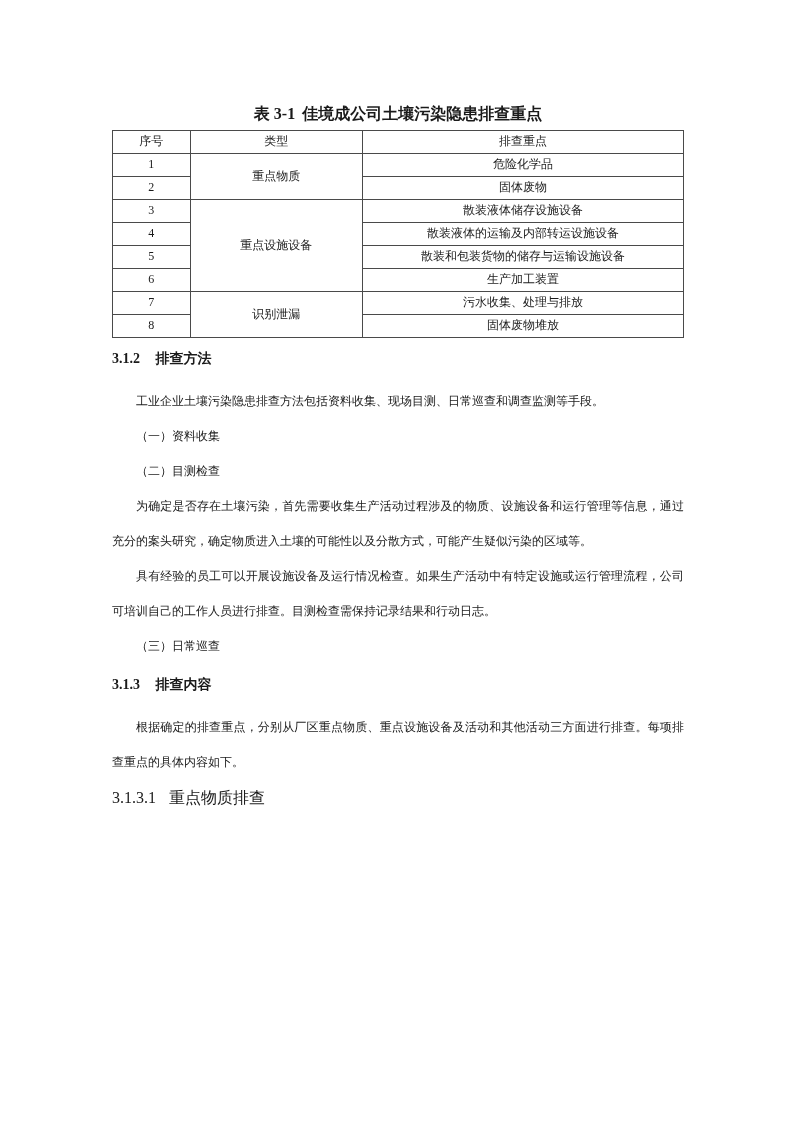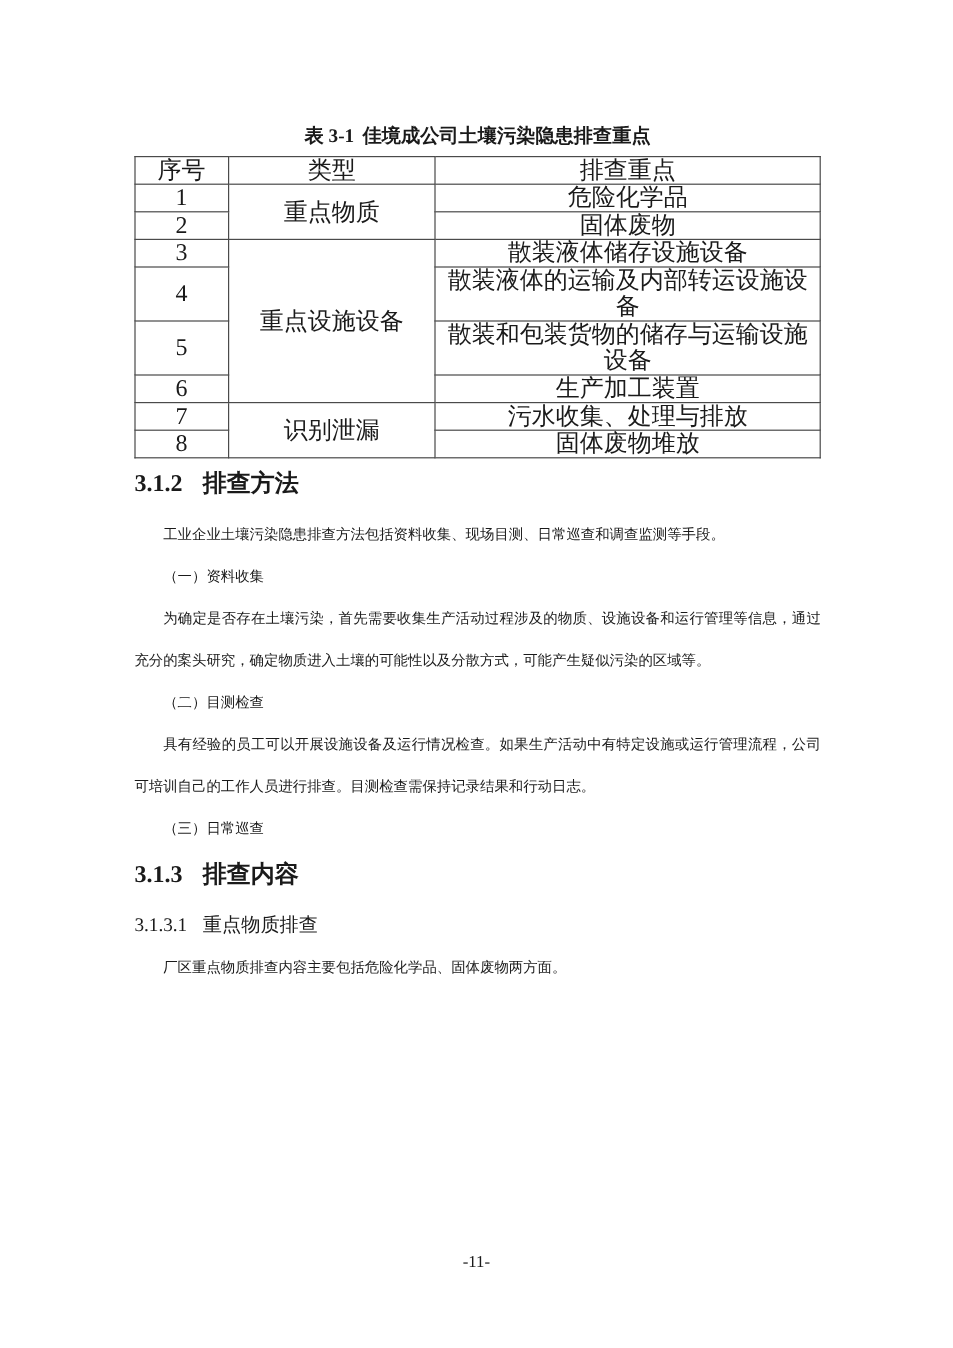--- a/index.html
+++ b/index.html
@@ -33,33 +33,33 @@
 
   table.kp-table {
     width: 100%;
     border-collapse: collapse;
     table-layout: fixed;
   }
   table.kp-table th,
   table.kp-table td {
     border: 1px solid #4a4a4a;
     font-weight: normal;
-    font-size: 20px;
+    font-size: 12px;
     text-align: center;
     vertical-align: middle;
     height: 22px;
     padding: 0 2px;
     line-height: 1.1;
   }
   .col-no   { width: 13.6%; }
   .col-type { width: 30.2%; }
   .col-item { width: 56.2%; }
 
   .heading-lg {
-    font-size: 20px;
+    font-size: 14px;
     font-weight: bold;
     line-height: 30px;
     margin: 6px 0 10px 0;
   }
   .heading-lg .h-title { margin-left: 12px; }
 
   .heading-sm {
     font-size: 16px;
     font-weight: normal;
     line-height: 35px;
@@ -149,36 +149,35 @@
     </table>
 
     <h2 class="heading-lg">
       <span class="h-num">3.1.2</span>
       <span class="h-title">排查方法</span>
     </h2>
 
     <p class="body">工业企业土壤污染隐患排查方法包括资料收集、现场目测、日常巡查和调查监测等手段。</p>
 
     <p class="body">（一）资料收集</p>
+    <p class="body">（二）目测检查</p>
+
     <p class="body">为确定是否存在土壤污染，首先需要收集生产活动过程涉及的物质、设施设备和运行管理等信息，通过充分的案头研究，确定物质进入土壤的可能性以及分散方式，可能产生疑似污染的区域等。</p>
-
-    <p class="body">（二）目测检查</p>
     <p class="body">具有经验的员工可以开展设施设备及运行情况检查。如果生产活动中有特定设施或运行管理流程，公司可培训自己的工作人员进行排查。目测检查需保持记录结果和行动日志。</p>
 
     <p class="body">（三）日常巡查</p>
 
     <h2 class="heading-lg">
       <span class="h-num">3.1.3</span>
       <span class="h-title">排查内容</span>
     </h2>
 
+    <p class="body">根据确定的排查重点，分别从厂区重点物质、重点设施设备及活动和其他活动三方面进行排查。每项排查重点的具体内容如下。</p>
 
     <h3 class="heading-sm">
       <span class="h-num">3.1.3.1</span>
       <span class="h-title">重点物质排查</span>
     </h3>
 
-    <p class="body">厂区重点物质排查内容主要包括危险化学品、固体废物两方面。</p>
 
   </div>
 
-  <div class="footer">-11-</div>
 </div>
 
 </body></html>

